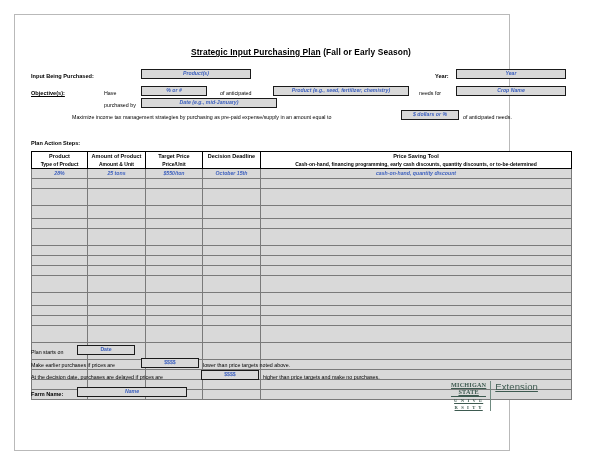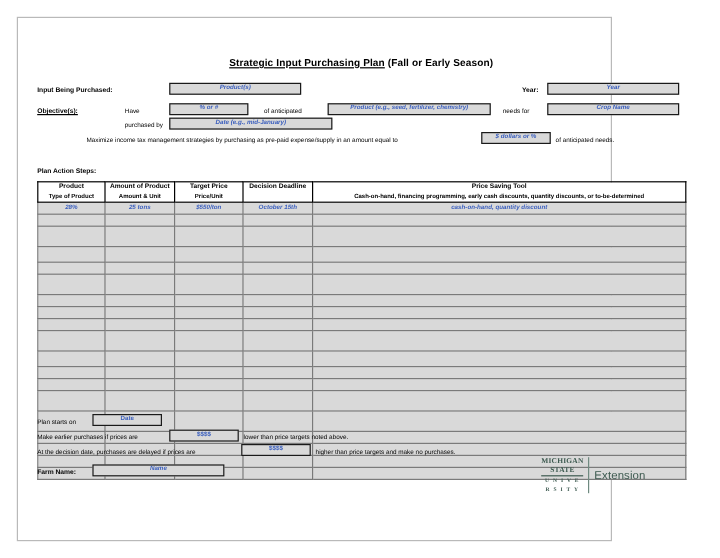--- a/index.html
+++ b/index.html
@@ -124,22 +124,22 @@
     height: 9px;
   }
   .tbl .blank.t2 { height: 16px; }
   .tbl .blank.t3 { height: 12px; }
 
   
   .msu {
     position: absolute;
     left: 436px; top: 366px;
     display: flex;
-    align-items: center;
     color: #3d5a50;
+    text-decoration: underline;
   }
   .msu-left {
     font-size: 6.2px;
     font-weight: bold;
     line-height: 7px;
     text-align: center;
     padding-right: 4px;
     border-right: 1px solid #6f8a80;
     font-family: "Liberation Serif", serif;
   }

